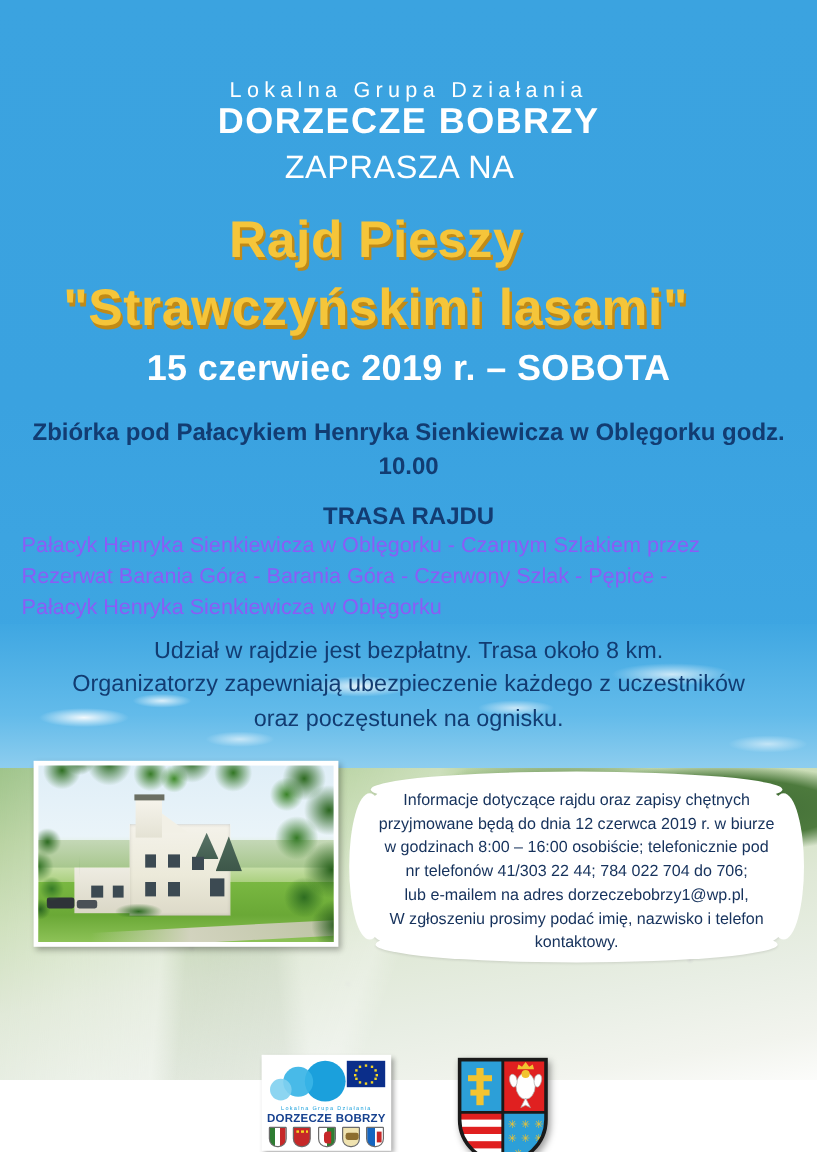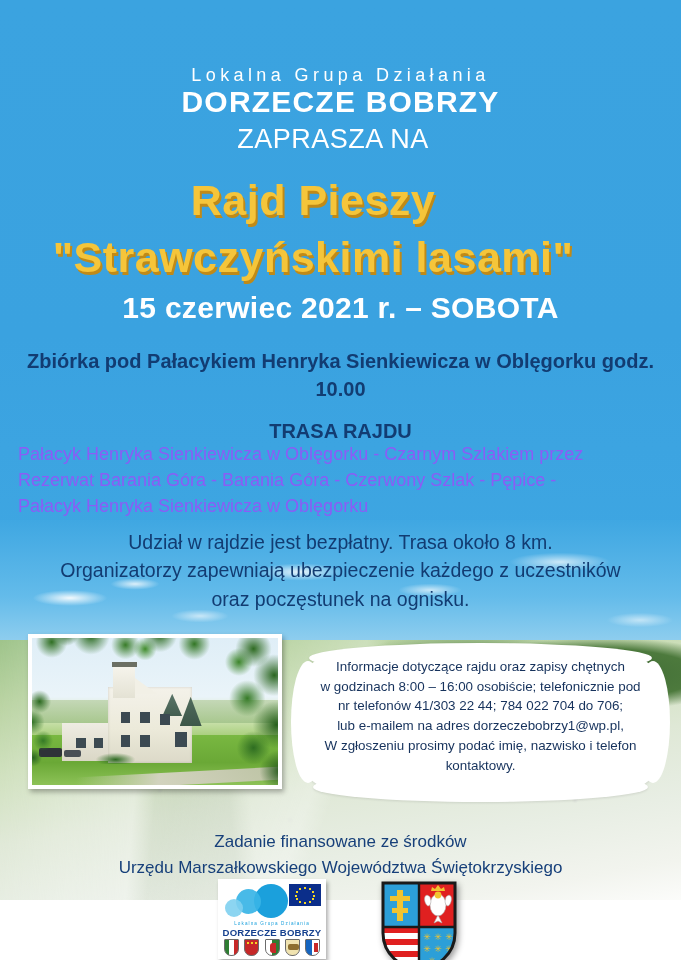--- a/index.html
+++ b/index.html
@@ -415,21 +415,21 @@
 
     <div class="lgd-kicker">Lokalna Grupa Działania</div>
     <div class="lgd-name">DORZECZE BOBRZY</div>
     <div class="zaprasza">ZAPRASZA NA</div>
 
     <div class="title-big">
       <span class="l1">Rajd Pieszy</span>
       <span class="l2">"Strawczyńskimi lasami"</span>
     </div>
 
-    <div class="date-line">15 czerwiec 2021 r. – SOBOTA</div>
+    <div class="date-line">15 czerwiec 2019 r. – SOBOTA</div>
 
     <div class="meeting">
       <span>Zbiórka pod Pałacykiem Henryka Sienkiewicza</span>
       <span>w Oblęgorku godz. 10.00</span>
     </div>
 
     <div class="route-heading">TRASA RAJDU</div>
     <div class="route-lines">
       <span>Pałacyk Henryka Sienkiewicza w Oblęgorku - Czarnym Szlakiem przez</span>
       <span>Rezerwat Barania Góra - Barania Góra - Czerwony Szlak - Pępice -</span>
@@ -470,32 +470,29 @@
         <div class="ph-canopy"></div>
       </div>
     </div>
 
     <div class="info-bubble">
       <div class="blob"></div>
       <div class="blob-l"></div>
       <div class="blob-r"></div>
       <div class="info-text">
         <span>Informacje dotyczące rajdu oraz zapisy chętnych</span>
+        <span>przyjmowane będą do dnia 12 czerwca 2019 r. w biurze</span>
         <span>w godzinach 8:00 – 16:00 osobiście; telefonicznie pod</span>
         <span>nr telefonów 41/303 22 44; 784 022 704 do 706;</span>
         <span>lub e-mailem na adres dorzeczebobrzy1@wp.pl,</span>
         <span>W zgłoszeniu prosimy podać imię, nazwisko i telefon</span>
         <span>kontaktowy.</span>
       </div>
     </div>
 
-    <div class="funding">
-      <span>Zadanie finansowane ze środków</span>
-      <span>Urzędu Marszałkowskiego Województwa Świętokrzyskiego</span>
-    </div>
 
     <div class="logos">
 
       <div class="logo-lgd">
         <div class="lgd-circles">
           <div class="c1"></div>
           <div class="c2"></div>
           <div class="c3"></div>
         </div>
         <div class="eu-flag">

